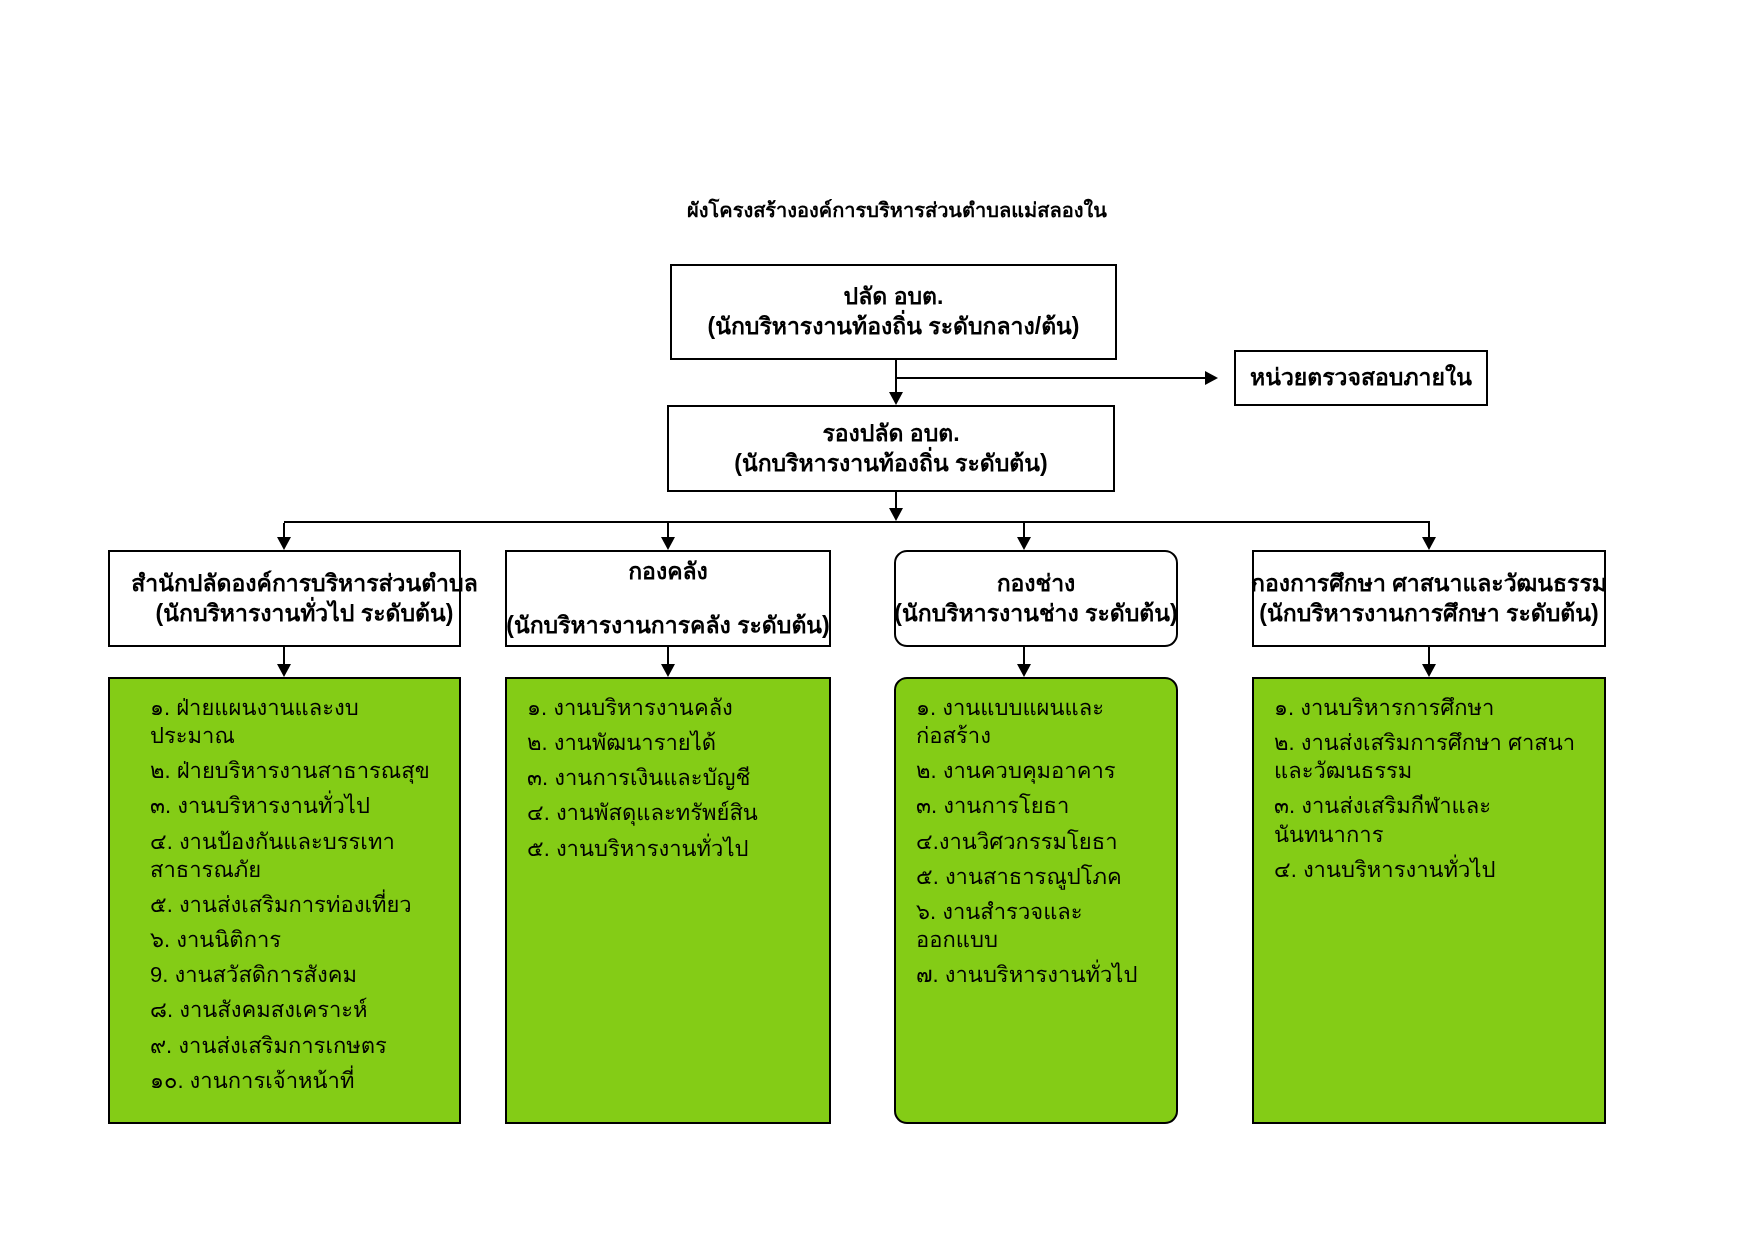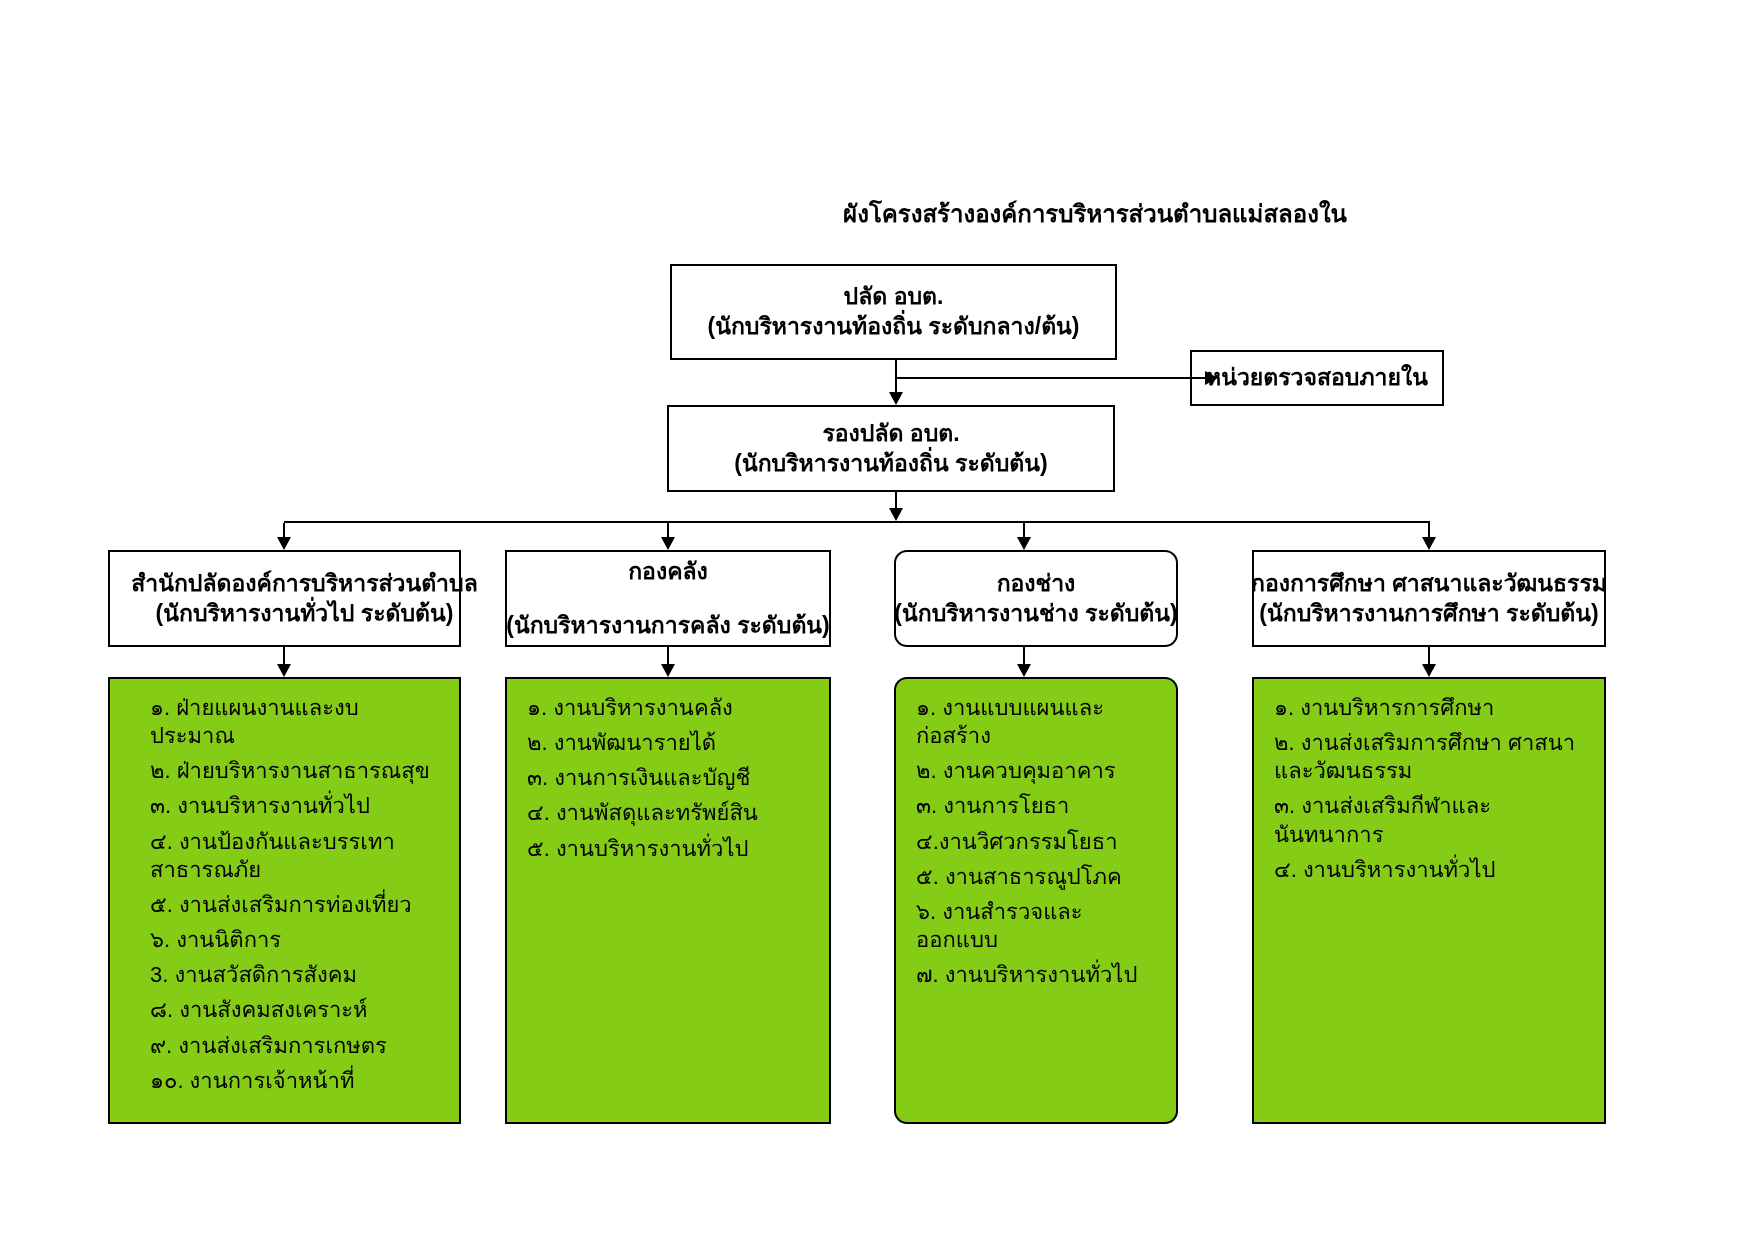--- a/index.html
+++ b/index.html
@@ -10,41 +10,41 @@
     background: #ffffff;
     color: #000000;
     font-family: "Liberation Sans", sans-serif;
     overflow: hidden;
   }
   .chart-title {
     position: absolute;
     left: 447px;
     top: 194px;
     width: 900px;
-    text-align: right;
-    font-size: 24px;
+    text-align: center;
+    font-size: 20px;
     font-weight: bold;
     white-space: nowrap;
   }
   .node {
     position: absolute;
     box-sizing: border-box;
     border: 2px solid #000000;
     background: #ffffff;
     display: flex;
     flex-direction: column;
     justify-content: center;
     align-items: center;
     text-align: center;
     font-weight: bold;
   }
   .node .line1 { font-size: 23px; line-height: 1.3; }
   .node .line2 { font-size: 23px; line-height: 1.3; }
   .chief-box  { left: 670px;  top: 264px; width: 447px; height: 96px; }
-  .audit-box  { left: 1190px; top: 350px; width: 254px; height: 56px; font-size: 23px; }
+  .audit-box  { left: 1234px; top: 350px; width: 254px; height: 56px; font-size: 23px; }
   .deputy-box { left: 667px;  top: 405px; width: 448px; height: 87px; }
   .dept-head  { top: 550px; height: 97px; }
   .dept-head .line1, .dept-head .line2 { white-space: nowrap; }
   .dept-list {
     position: absolute;
     box-sizing: border-box;
     top: 677px;
     height: 447px;
     border: 2px solid #000000;
     background: #84cc16;
@@ -130,21 +130,21 @@
     <div class="line1">สำนักปลัดองค์การบริหารส่วนตำบล</div>
     <div class="line2">(นักบริหารงานทั่วไป ระดับต้น)</div>
   </div>
   <div class="dept-list col1">
       <div class="unit">๑. ฝ่ายแผนงานและงบประมาณ</div>
       <div class="unit">๒. ฝ่ายบริหารงานสาธารณสุข</div>
       <div class="unit">๓. งานบริหารงานทั่วไป</div>
       <div class="unit">๔. งานป้องกันและบรรเทาสาธารณภัย</div>
       <div class="unit">๕. งานส่งเสริมการท่องเที่ยว</div>
       <div class="unit">๖. งานนิติการ</div>
-      <div class="unit">3. งานสวัสดิการสังคม</div>
+      <div class="unit">9. งานสวัสดิการสังคม</div>
       <div class="unit">๘. งานสังคมสงเคราะห์</div>
       <div class="unit">๙. งานส่งเสริมการเกษตร</div>
       <div class="unit">๑๐. งานการเจ้าหน้าที่</div>
     </div>
 
   <div class="node dept-head col2">
     <div class="line1">กองคลัง</div>
     <div class="line2">(นักบริหารงานการคลัง ระดับต้น)</div>
   </div>
   <div class="dept-list col2">

